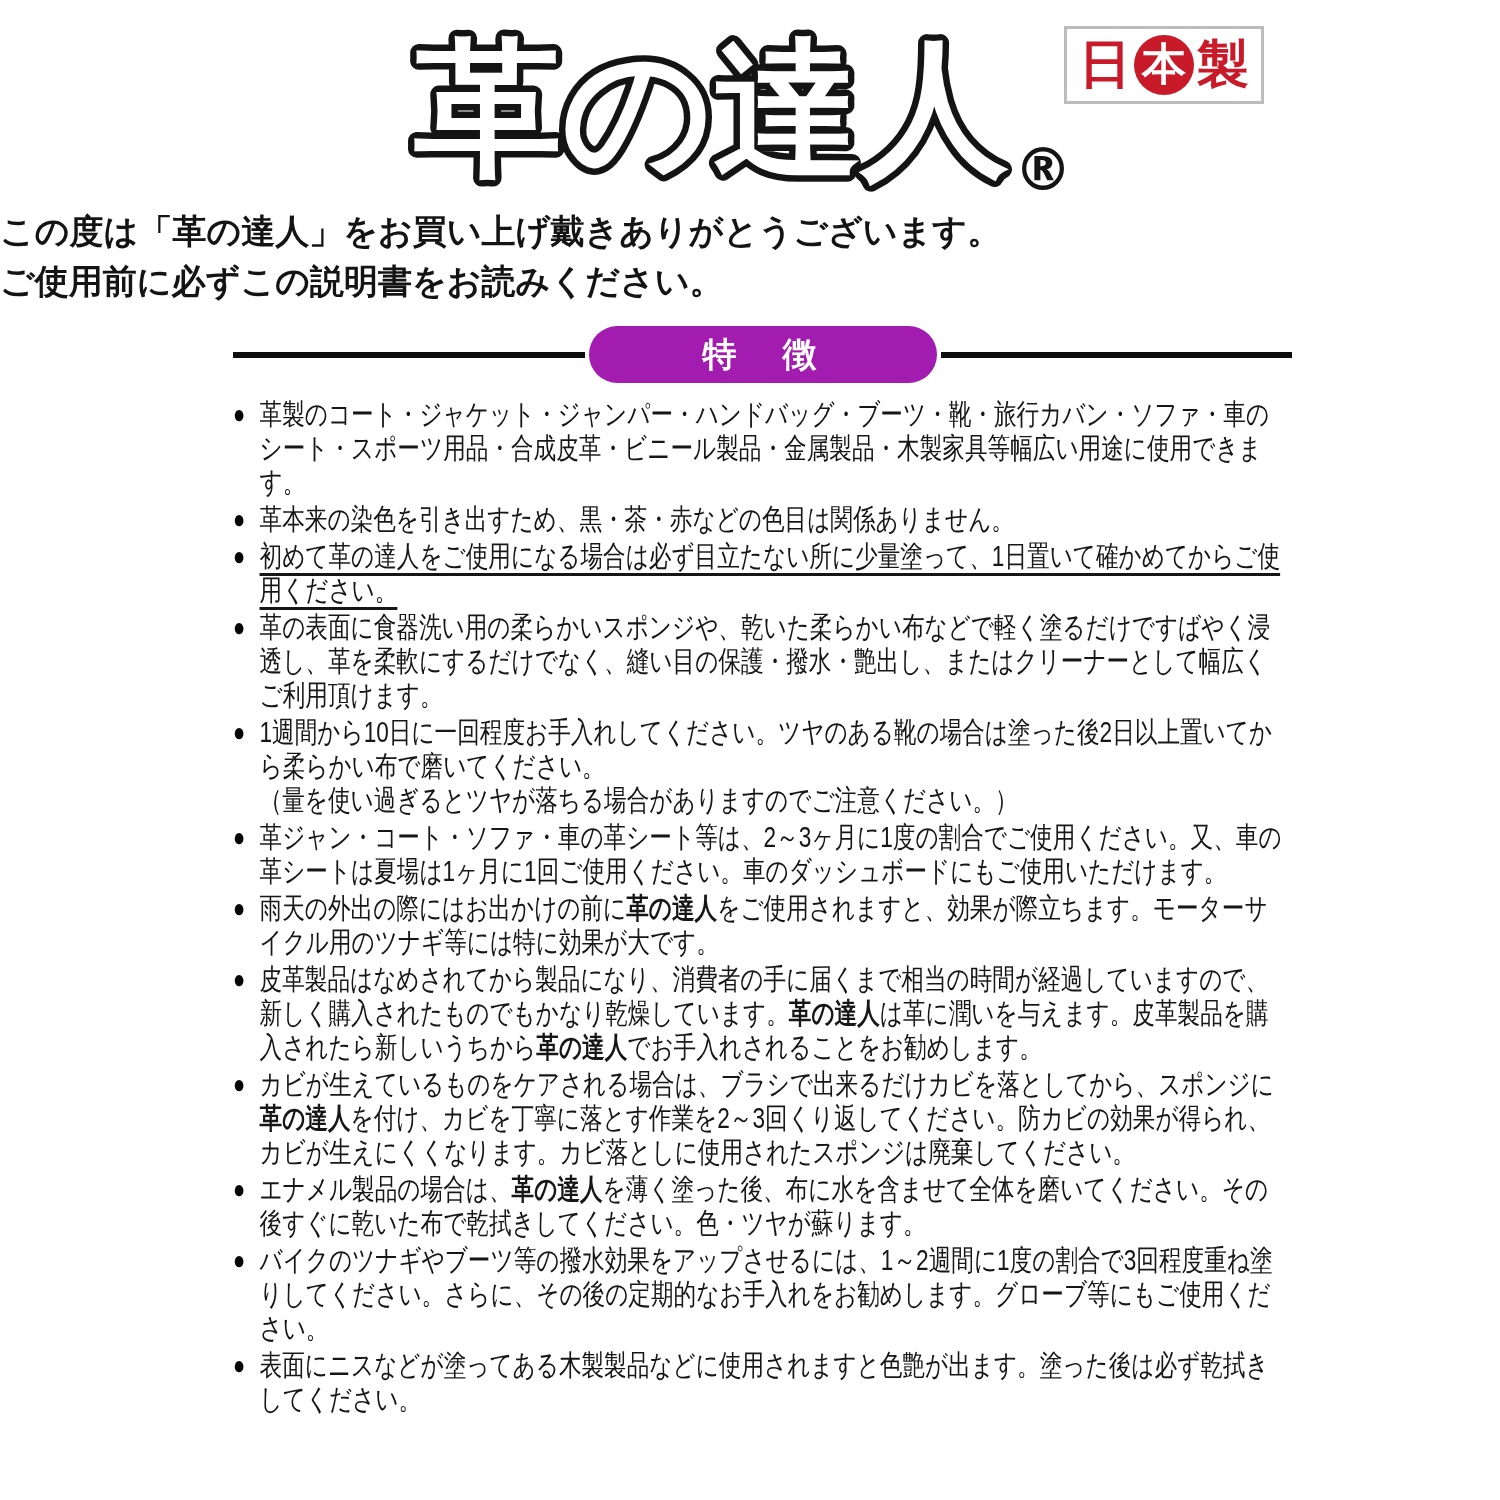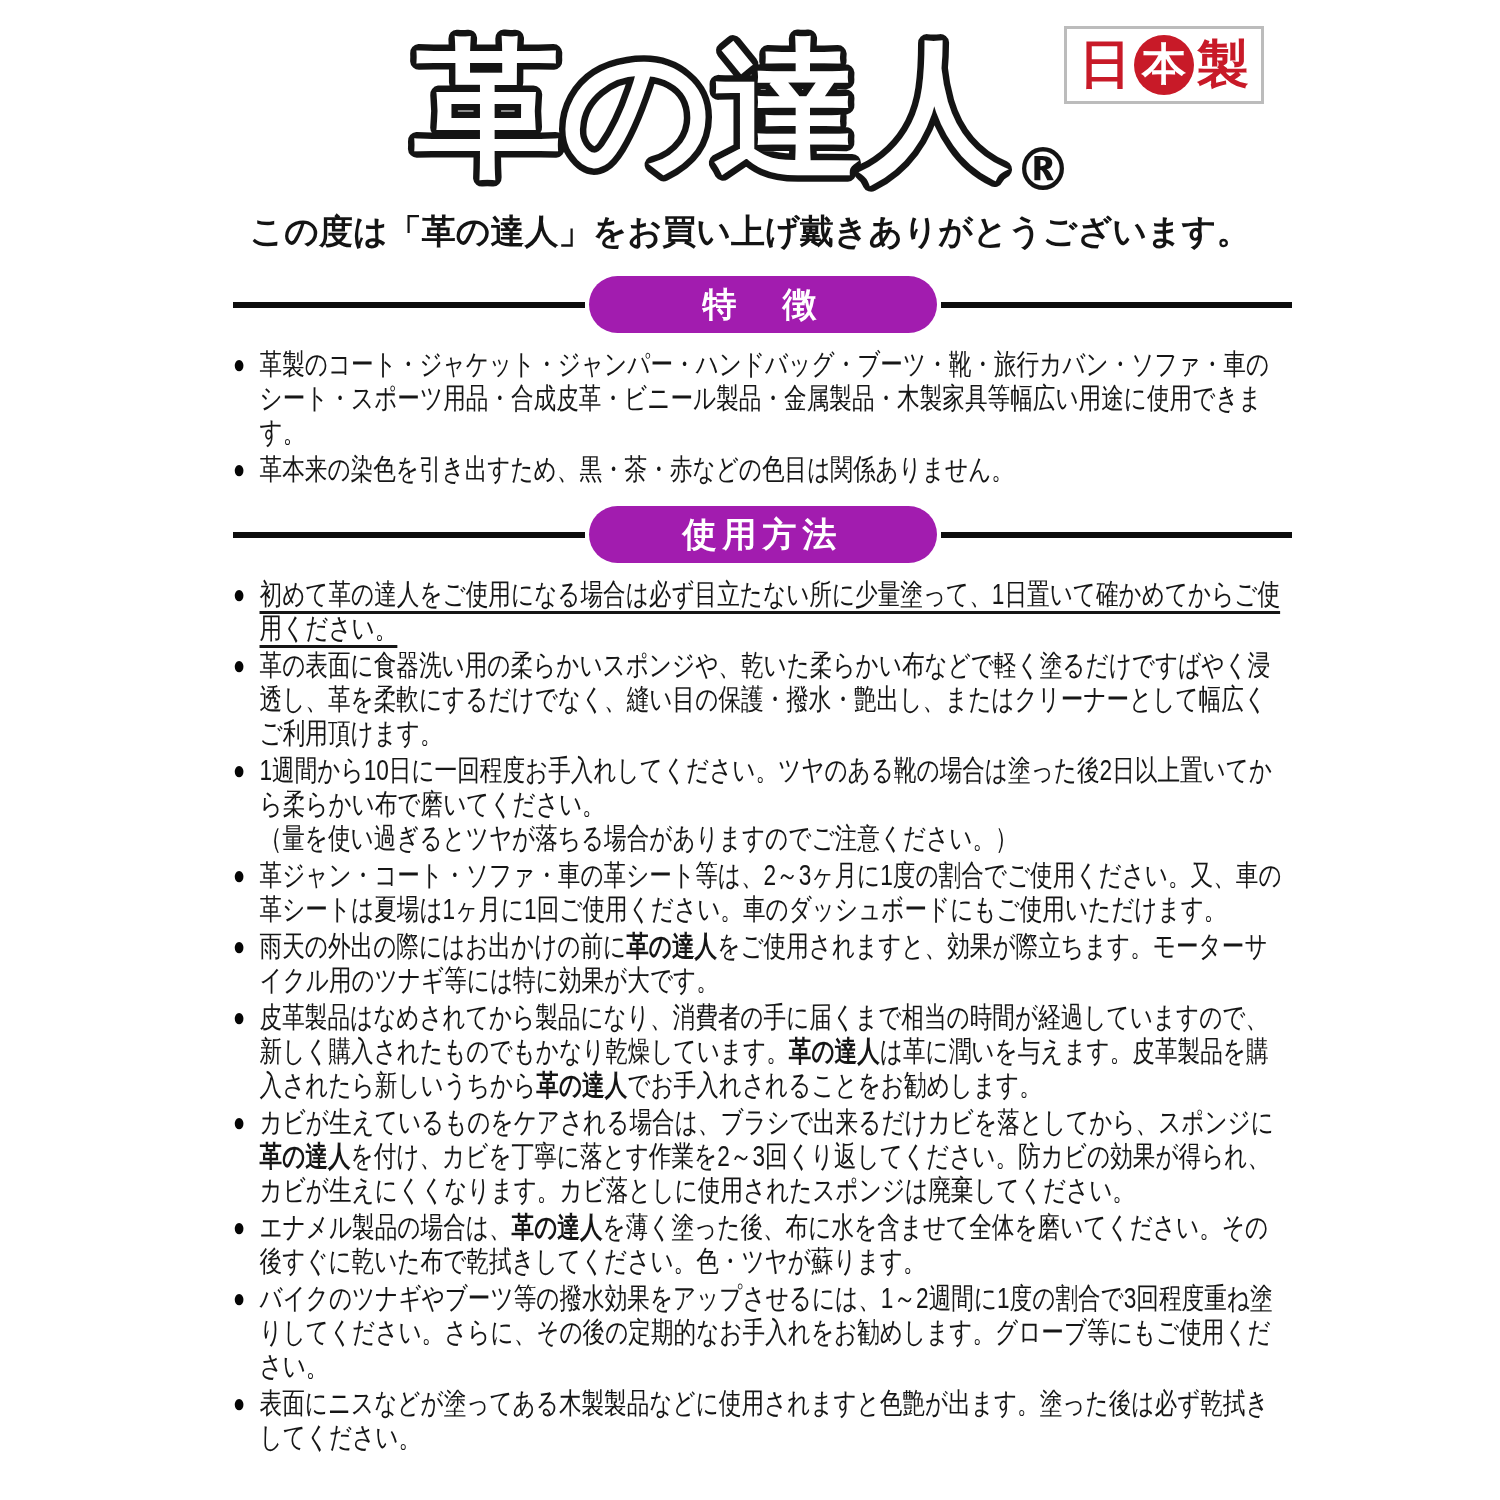--- a/index.html
+++ b/index.html
@@ -28,21 +28,21 @@
   .badge .b-circle{
     width:60px;height:60px;border-radius:50%;background:#c81a28;
     display:flex;align-items:center;justify-content:center;flex:0 0 auto;
   }
   .badge .b-circle span{
     font-family:"Liberation Serif","DejaVu Serif",serif;
     font-weight:bold;font-size:44px;line-height:1;color:#ffffff;
   }
 
   
-  .greeting{margin-top:4px;text-align:center;font-size:34px;line-height:50px;
+  .greeting{margin-top:4px;font-size:34px;line-height:50px;
     font-weight:bold;color:#141414;letter-spacing:0px;}
 
   
   .sep{display:flex;align-items:center;margin:20px 0 14px 0;padding:0 208px 0 233px;}
   .sep .line{flex:1;height:6px;background:#0d0d0d;}
   .sep .pill{
     width:348px;height:57px;flex:0 0 auto;margin:0 4px;
     background:#a21caf;border-radius:30px;
     display:flex;align-items:center;justify-content:center;
   }
@@ -83,20 +83,21 @@
       <span class="b-char">日</span>
       <span class="b-circle">
         <span>本</span>
       </span>
       <span class="b-char">製</span>
     </div>
   </div>
 
   <div class="greeting">
     <div>この度は「革の達人」をお買い上げ戴きありがとうございます。</div>
+    <div>ご使用前に必ずこの説明書をお読みください。</div>
   </div>
 
   <div class="sep">
     <div class="line"></div>
     <div class="pill">
       <span>特　徴</span>
     </div>
     <div class="line"></div>
   </div>
 
@@ -106,27 +107,20 @@
         <span class="marker">●</span>
         <span class="txt"><span>革製のコート・ジャケット・ジャンパー・ハンドバッグ・ブーツ・靴・旅行カバン・ソファ・車のシート・スポーツ用品・合成皮革・ビニール製品・金属製品・木製家具等幅広い用途に使用できます。</span></span>
       </li>
       <li>
         <span class="marker">●</span>
         <span class="txt"><span>革本来の染色を引き出すため、黒・茶・赤などの色目は関係ありません。</span></span>
       </li>
     </ul>
   </div>
 
-  <div class="sep">
-    <div class="line"></div>
-    <div class="pill">
-      <span>使用方法</span>
-    </div>
-    <div class="line"></div>
-  </div>
 
   <div class="list-wrap">
     <ul class="blist">
       <li>
         <span class="marker">●</span>
         <span class="txt"><span class="u">初めて革の達人をご使用になる場合は必ず目立たない所に少量塗って、1日置いて確かめてからご使用ください。</span></span>
       </li>
       <li>
         <span class="marker">●</span>
         <span class="txt"><span>革の表面に食器洗い用の柔らかいスポンジや、乾いた柔らかい布などで軽く塗るだけですばやく浸透し、革を柔軟にするだけでなく、縫い目の保護・撥水・艶出し、またはクリーナーとして幅広くご利用頂けます。</span></span>

